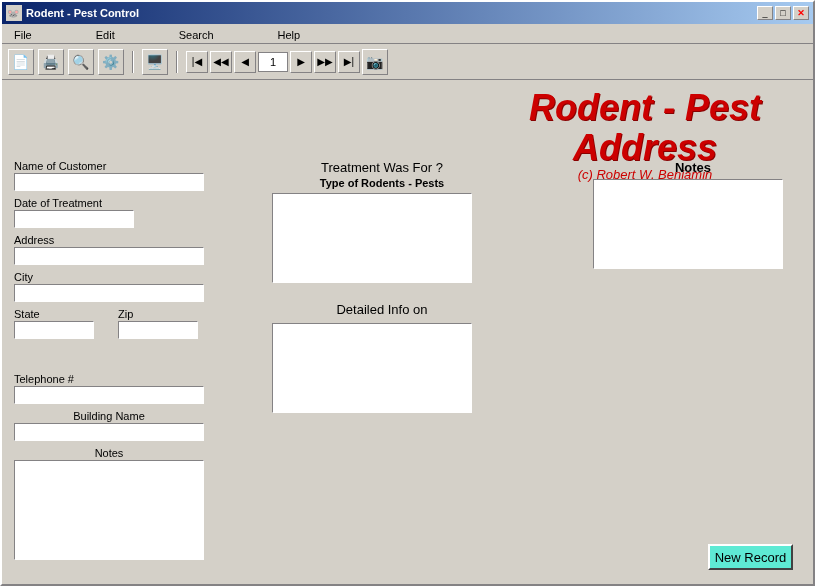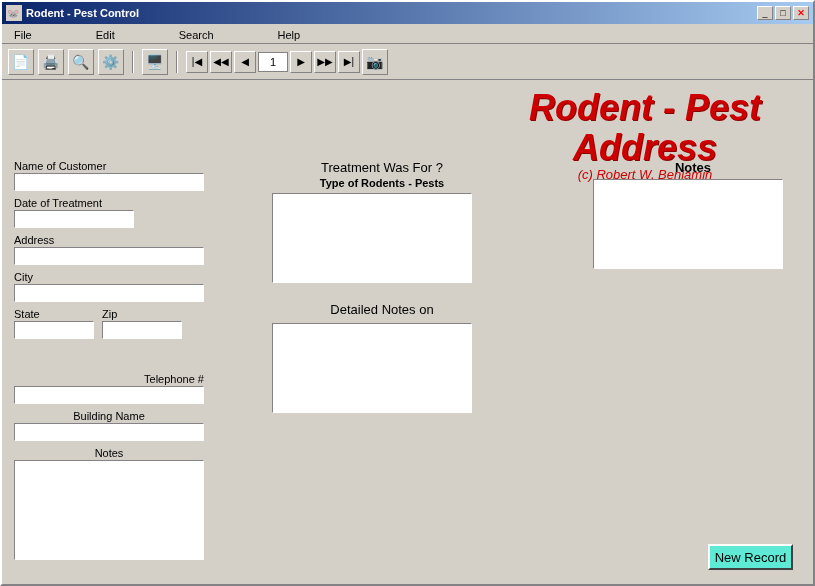--- a/index.html
+++ b/index.html
@@ -240,21 +240,21 @@
       font-size: 11px;
       padding: 0 2px;
     }
 
     .field-input-date {
       width: 120px;
     }
 
     .state-zip-row {
       display: flex;
-      gap: 8px;
+      gap: 24px;
       align-items: flex-end;
     }
 
     .state-group { }
     .zip-group { }
 
     .field-input-state {
       width: 80px;
       height: 18px;
     }
@@ -472,21 +472,21 @@
             <input type="text" class="field-input field-input-state" value="" style="">
           </div>
           <div class="zip-group">
             <label class="field-label">Zip</label>
             <input type="text" class="field-input field-input-zip" value="" style="">
           </div>
         </div>
       </div>
 
       <div class="field-group">
-        <label class="field-label" style="text-align:right; display:block; width:190px;margin-top:34px;">Telephone #</label>
+        <label class="field-label" style="text-align:left; display:block; width:190px;margin-top:34px;">Telephone #</label>
         <input type="text" class="field-input" value="" style="">
       </div>
 
       <div class="field-group">
         <label class="field-label" style="text-align:center; display:block; width:190px;">Building Name</label>
         <input type="text" class="field-input" value="" style="">
       </div>
 
       <div class="field-group">
         <label class="field-label" style="text-align:center; display:block; width:190px;">Notes</label>
@@ -495,21 +495,21 @@
 
     </div>
 
     <div class="center-panel">
 
       <div class="section-title">Treatment Was For ?</div>
       <div class="section-subtitle">Type of Rodents - Pests</div>
       <textarea class="big-textarea" style=""></textarea>
 
       <div class="detail-section">
-        <div class="section-title">Detailed Notes on</div>
+        <div class="section-title">Detailed Info on</div>
         <textarea class="big-textarea" style="margin-top: 4px;"></textarea>
       </div>
 
     </div>
 
     <div class="right-panel">
       <div class="right-notes-label">Notes</div>
       <textarea class="right-textarea" style=""></textarea>
     </div>
 

